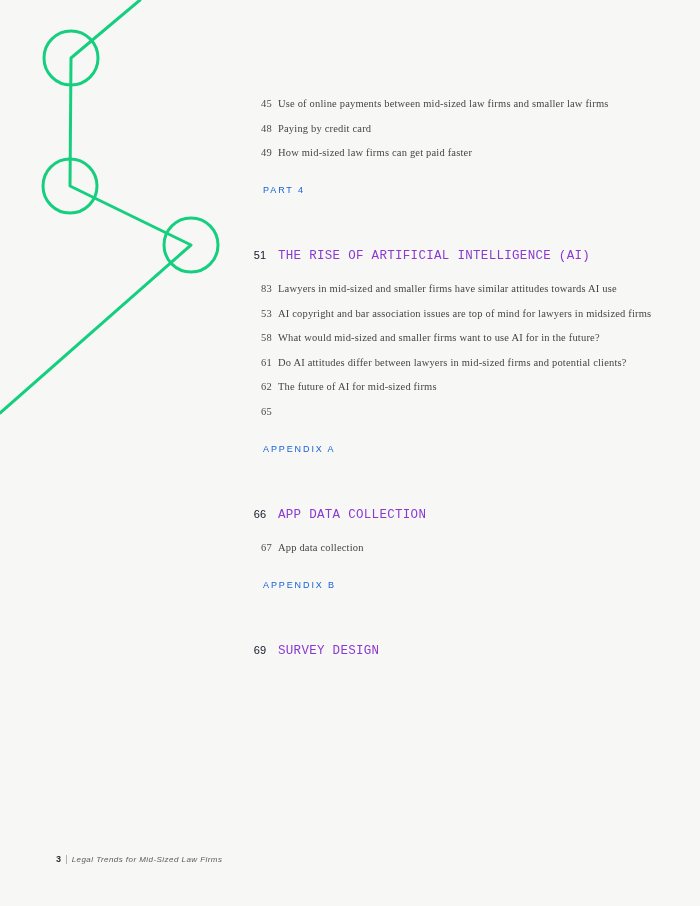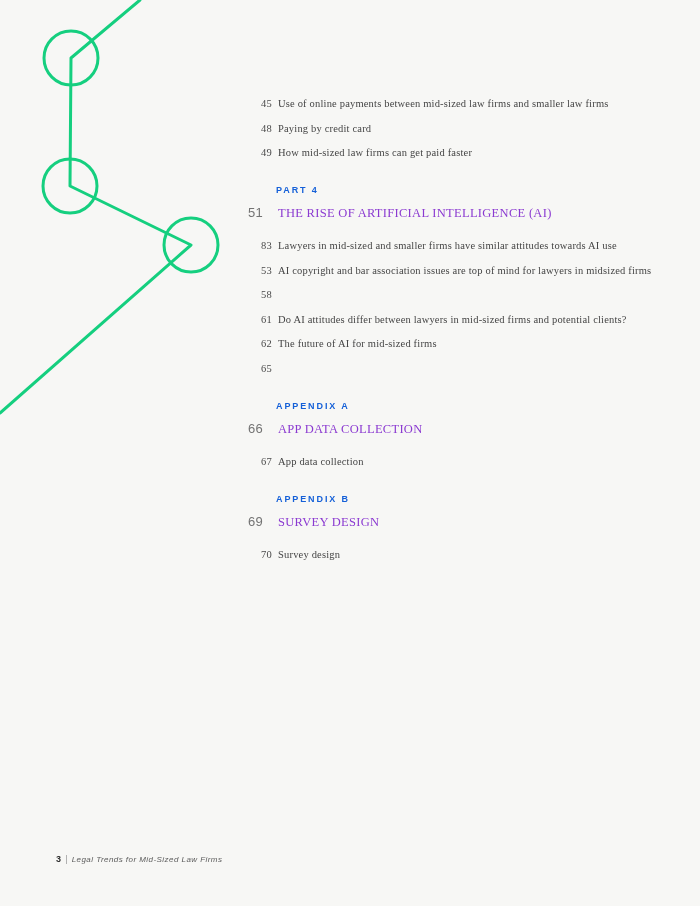--- a/index.html
+++ b/index.html
@@ -63,50 +63,51 @@
     line-height: 16px;
     letter-spacing: 0.18px;
   }
 
   
   .section-block {
     margin-top: 23px;
     margin-bottom: 16px;
   }
   .kicker {
-    margin-left: 28px;
+    margin-left: 15px;
     font-family: "Liberation Sans", sans-serif;
     font-size: 9px;
-    font-weight: bold;
+    font-weight: normal;
     letter-spacing: 1.9px;
     color: #1560d8;
     line-height: 13px;
     margin-bottom: 7px;
   }
   .section-title-row {
     display: flex;
     align-items: baseline;
   }
   .section-title-row .num {
     width: 24px;
     flex: 0 0 24px;
-    text-align: left;
-    font-family: "Liberation Sans", sans-serif;
-    font-size: 13px;
-    color: #737373;
+    text-align: center;
+    font-family: "Liberation Sans", sans-serif;
+    font-size: 11px;
+    color: #0f172a;
     line-height: 17px;
     letter-spacing: 0.2px;
   }
   .section-title-row .title {
     margin-left: 6px;
-    font-family: Liberation Serif, serif;
+    font-family: Liberation Mono, monospace;
     font-size: 12.5px;
     color: #8b3ad1;
     line-height: 17px;
     letter-spacing: 0.3px;
+    margin-top: 44px;
   }
 
   
   #footer {
     position: absolute;
     left: 56px;
     top: 854px;
     display: flex;
     align-items: baseline;
     white-space: nowrap;
@@ -170,20 +171,21 @@
     <div class="entry">
       <span class="num">83</span>
       <span class="txt">Lawyers in mid-sized and smaller firms have similar attitudes towards AI use</span>
     </div>
     <div class="entry">
       <span class="num">53</span>
       <span class="txt">AI copyright and bar association issues are top of mind for lawyers in midsized firms</span>
     </div>
     <div class="entry">
       <span class="num">58</span>
+      <span class="txt">What would mid-sized and smaller firms want to use AI for in the future?</span>
     </div>
     <div class="entry">
       <span class="num">61</span>
       <span class="txt">Do AI attitudes differ between lawyers in mid-sized firms and potential clients?</span>
     </div>
     <div class="entry">
       <span class="num">62</span>
       <span class="txt">The future of AI for mid-sized firms</span>
     </div>
     <div class="entry">
@@ -202,24 +204,20 @@
       <span class="txt">App data collection</span>
     </div>
 
     <div class="section-block">
       <div class="kicker">APPENDIX B</div>
       <div class="section-title-row">
         <span class="num">69</span>
         <span class="title">SURVEY DESIGN</span>
       </div>
     </div>
-    <div class="entry">
-      <span class="num">70</span>
-      <span class="txt">Survey design</span>
-    </div>
 
   </div>
 
   <div id="footer">
     <span class="pagenum">3</span>
     <span class="sep">|</span>
     <span class="ftext">Legal Trends for Mid-Sized Law Firms</span>
   </div>
 
 </div>

